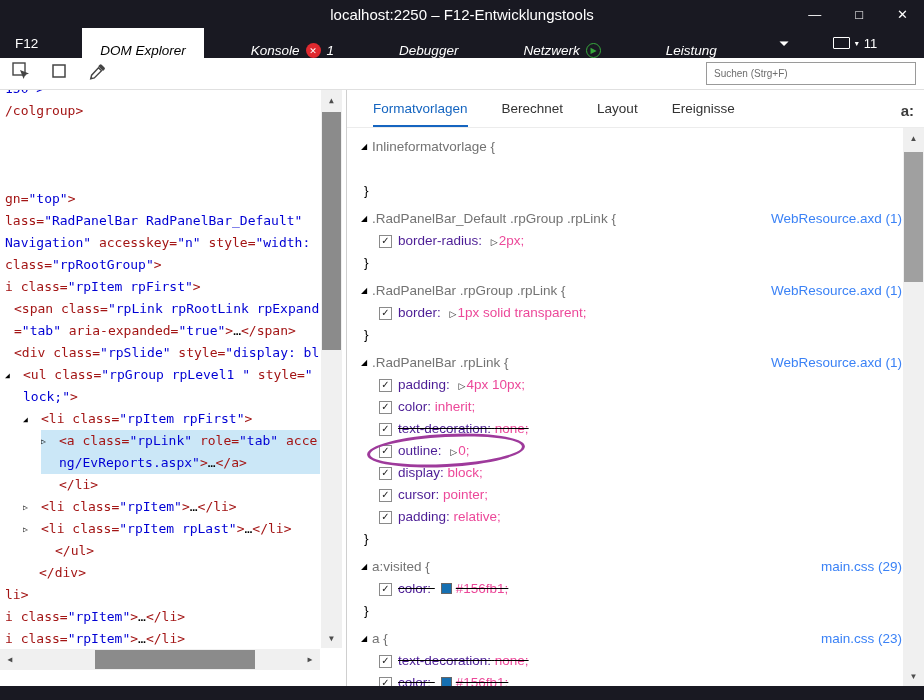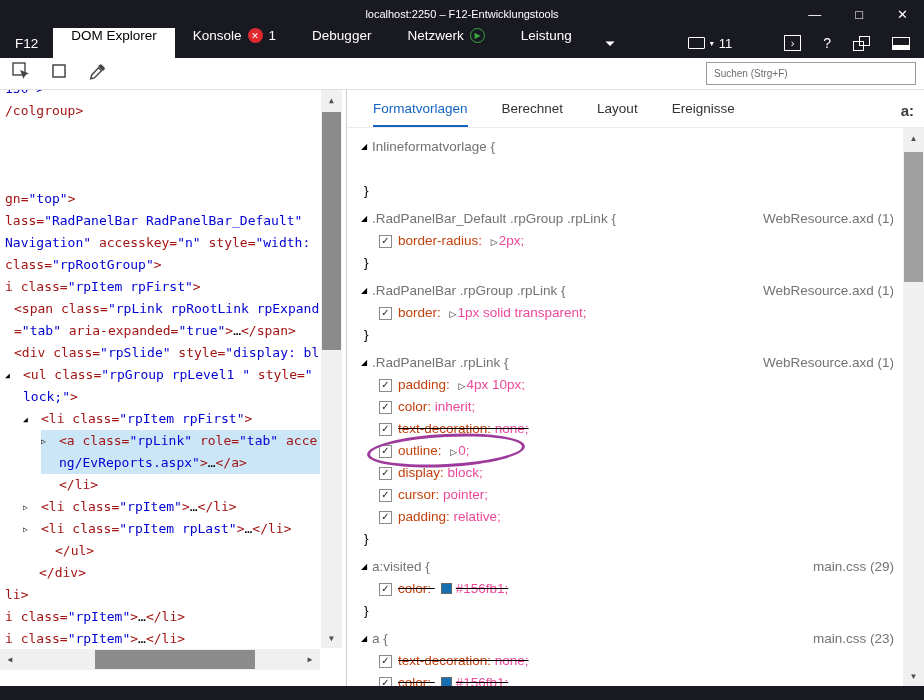--- a/index.html
+++ b/index.html
@@ -3,30 +3,30 @@
 <meta charset="utf-8">
 <style>
   * { margin:0; padding:0; box-sizing:border-box; }
   html,body { width:924px; height:700px; overflow:hidden; background:#fff;
     font-family:"Liberation Sans","DejaVu Sans",sans-serif; }
 
   
   .titlebar { height:28px; background:#191922; color:#fff; position:relative;
     display:flex; align-items:center; }
   .title-text { position:absolute; left:50%; transform:translateX(-50%);
-    font-size:11px; white-space:nowrap; }
+    font-size:15px; white-space:nowrap; }
   .win-controls { margin-left:auto; display:flex; gap:34px; padding-right:16px;
     font-size:13px; }
   .win-controls span { cursor:default; }
 
   
   .tabbar { height:30px; background:#191922; color:#fff; display:flex;
-    align-items:stretch; font-size:13.5px; }
+    align-items:stretch; font-size:13.5px;gap:29px; }
   .f12-menu { padding:0 15px; display:flex; align-items:center; }
-  .tab { padding:0 18px; display:flex; align-items:flex-start; gap:6px; white-space:nowrap; }
+  .tab { padding:0 18px; display:flex; align-items:flex-end; gap:6px; white-space:nowrap;font-style:italic; }
   .tab.active { background:#ffffff; color:#000; }
   .err-badge { width:15px; height:15px; border-radius:50%; background:#e0292f;
     color:#fff; font-size:9px; display:flex; align-items:center; justify-content:center; }
   .net-play { width:15px; height:15px; border-radius:50%; border:1.5px solid #37a93c;
     color:#37a93c; font-size:8px; display:flex; align-items:center; justify-content:center;
     padding-left:1px; }
   .overflow-chevron { display:flex; align-items:center; padding:0 16px; font-size:8px; }
   .overflow-chevron span { transform:scaleX(1.9); }
   .tab-right { margin-left:auto; display:flex; align-items:center; gap:22px; padding-right:14px; }
   .target-btn { display:flex; align-items:center; gap:5px; margin-right:30px; }
@@ -89,30 +89,30 @@
   .styles-tab { display:flex; align-items:center; white-space:nowrap; }
   .styles-tab.active { color:#1565c0; box-shadow:inset 0 -2px 0 #1565c0; }
   .styles-content { position:absolute; top:38px; left:0; right:22px; bottom:0;
     overflow:hidden; padding:8px 0 0 14px; }
   .pseudo-btn { position:absolute; top:12px; right:10px; color:#3c3c3c; font-size:15px;
     font-weight:bold; }
   .rule { margin-bottom:6px; }
   .rule-head { height:22px; line-height:22px; display:flex; align-items:center; }
   .rule-expander { width:11px; font-size:8px; color:#000; flex:0 0 auto; }
   .selector { color:#737373; white-space:nowrap; }
-  .rule-link { margin-left:auto; margin-right:8px; color:#737373; white-space:nowrap; }
+  .rule-link { margin-left:auto; color:#3b82f6; white-space:nowrap; }
   .rule-empty { height:22px; }
   .prop { height:22px; line-height:22px; margin-left:18px; display:flex; align-items:center;
     position:relative; }
   .checkbox { width:13px; height:13px; border:1px solid #8a8a8a; background:#fff;
     margin-right:6px; display:flex; align-items:center; justify-content:center;
     font-size:10px; color:#1a1a1a; flex:0 0 auto; }
   .prop-body { white-space:nowrap; }
   .prop-body.struck { text-decoration:line-through; color:#000; }
-  .prop-name { color:#c2410c;margin-top:32px; }
+  .prop-name { color:#4c1d95;margin-top:32px; }
   .prop-value { color:#ec4899; }
   .value-arrow { font-size:9px; color:#222; margin:0 1px 0 5px; }
   .swatch { width:11px; height:11px; border:1px solid #666; display:inline-block;
     margin:0 4px 0 6px; vertical-align:-1px; }
   .rule-close { height:22px; line-height:22px; padding-left:3px; color:#000; }
   .annotation-ellipse { position:absolute; left:-12px; top:-6px; width:158px; height:33px;
     border:3px solid #9e3a9b; border-radius:50%; transform:rotate(-3deg);
     pointer-events:none; }
   .rscroll { top:38px; right:0; width:21px; bottom:0; }
   .rscroll .sb-btn { height:20px; }

